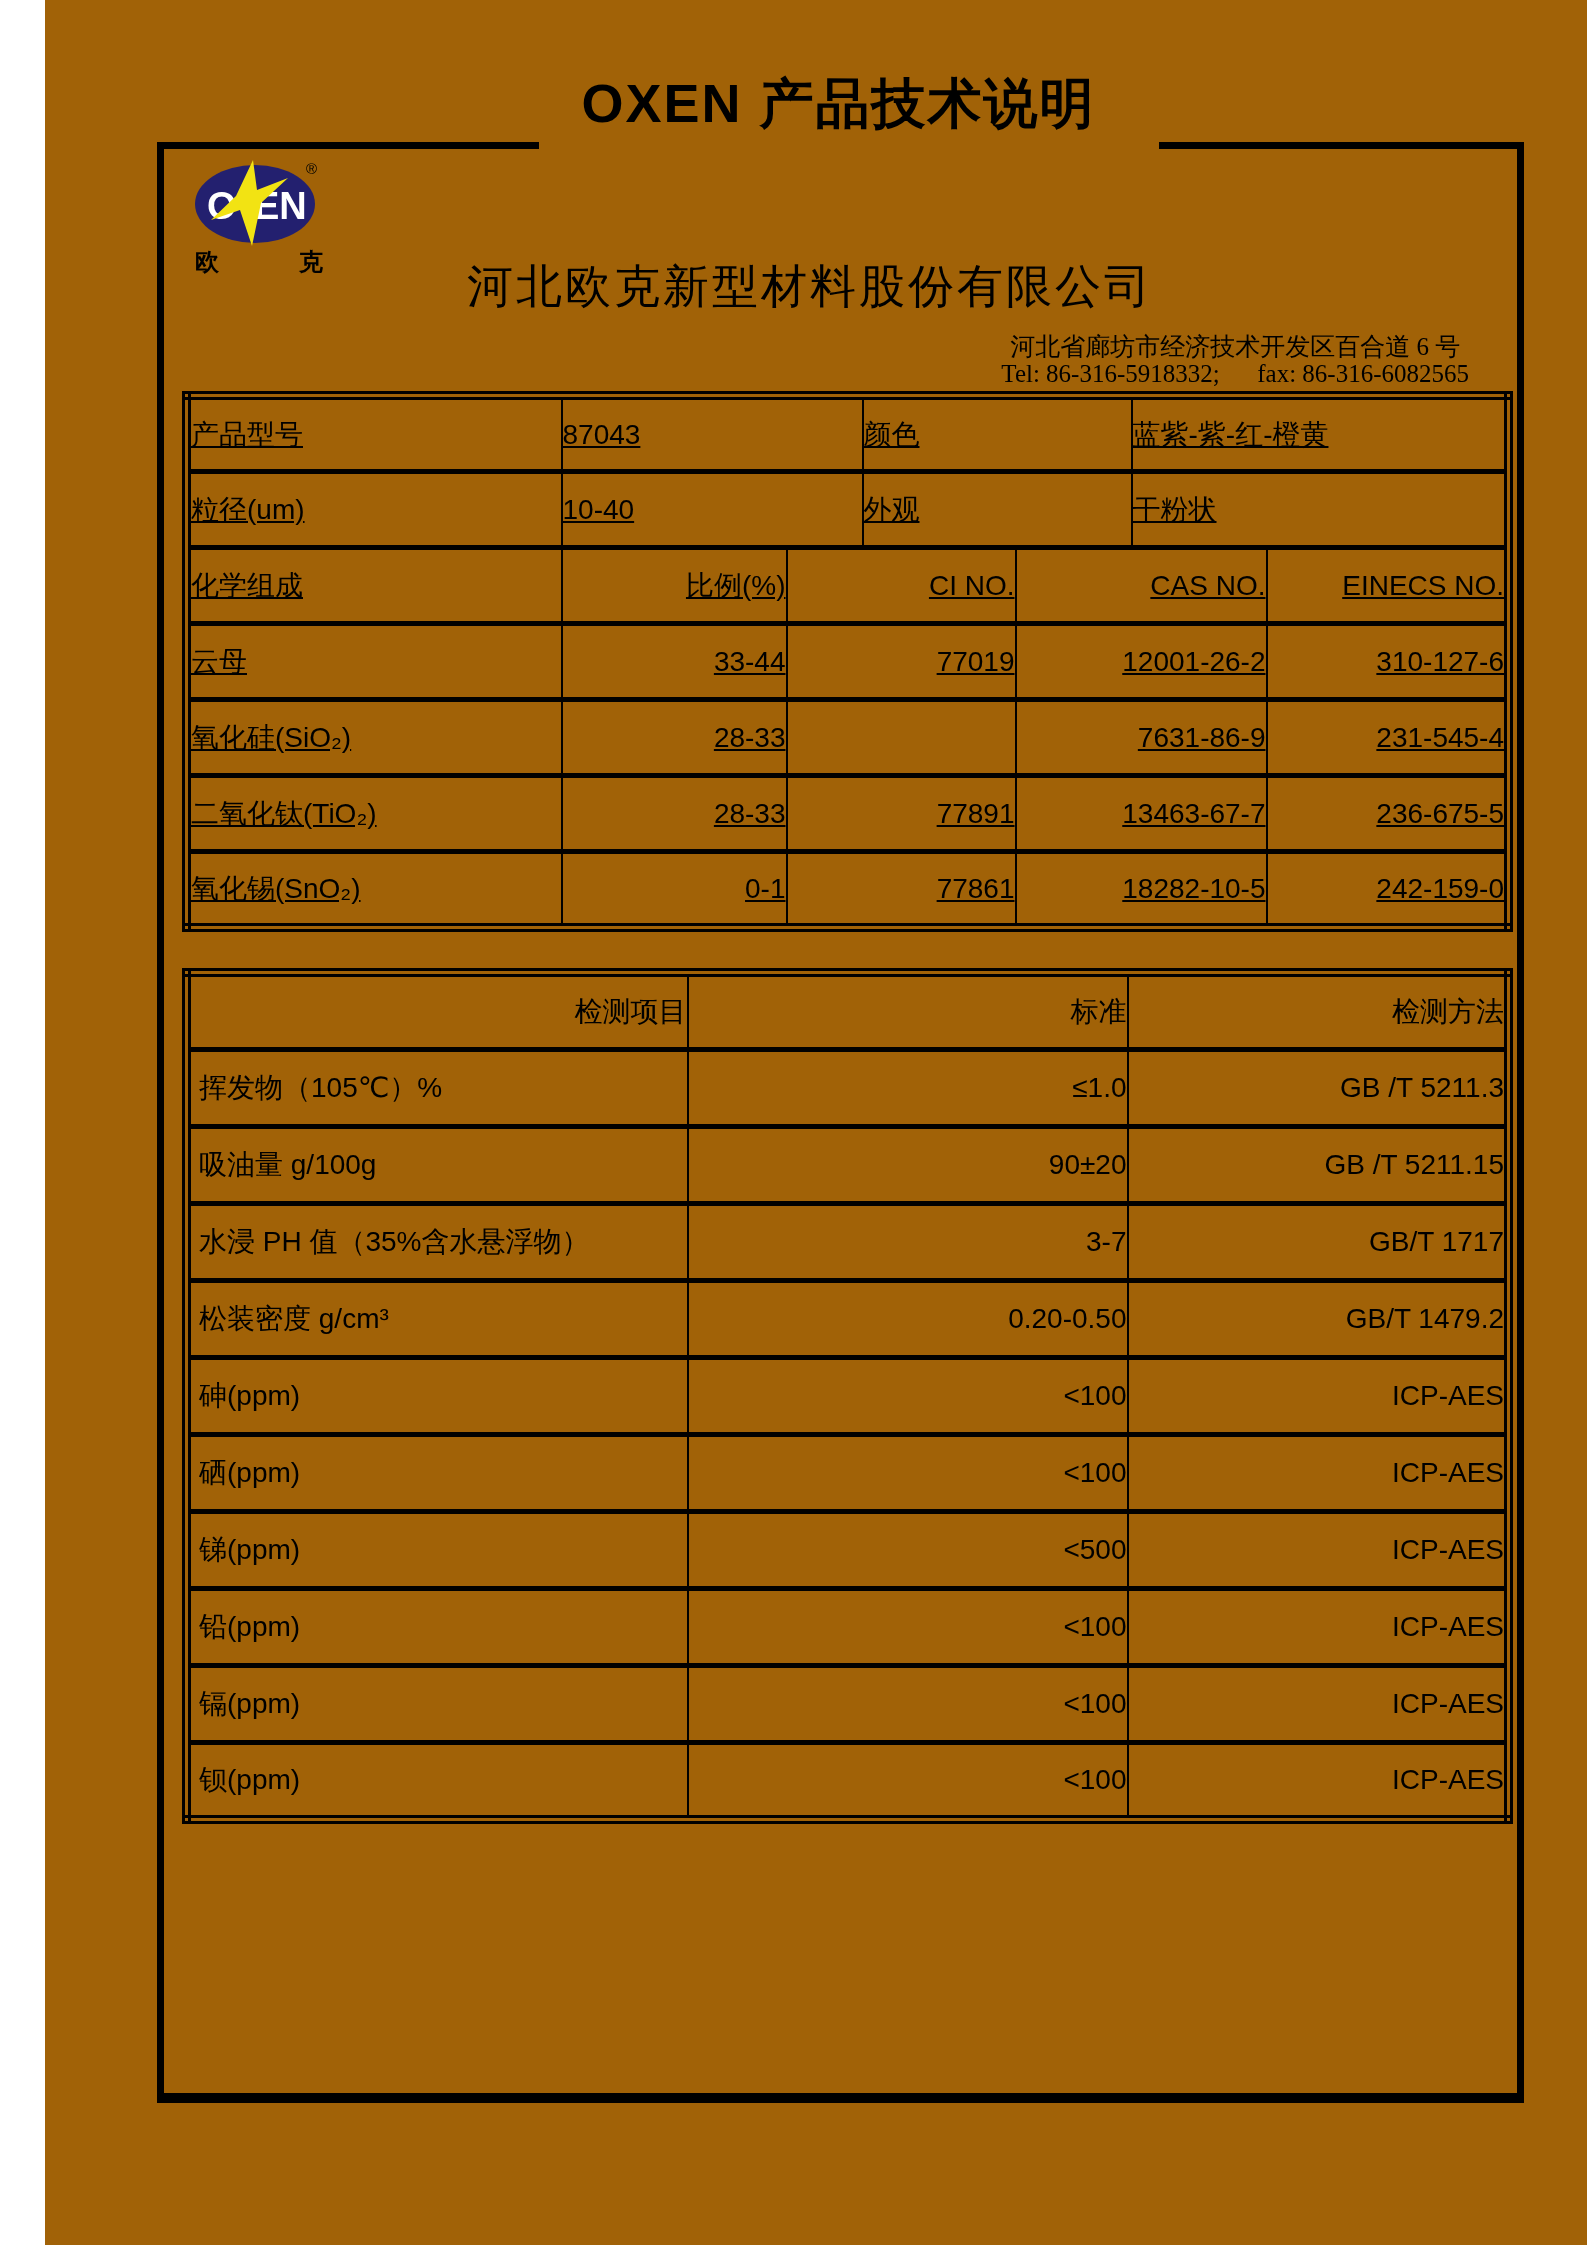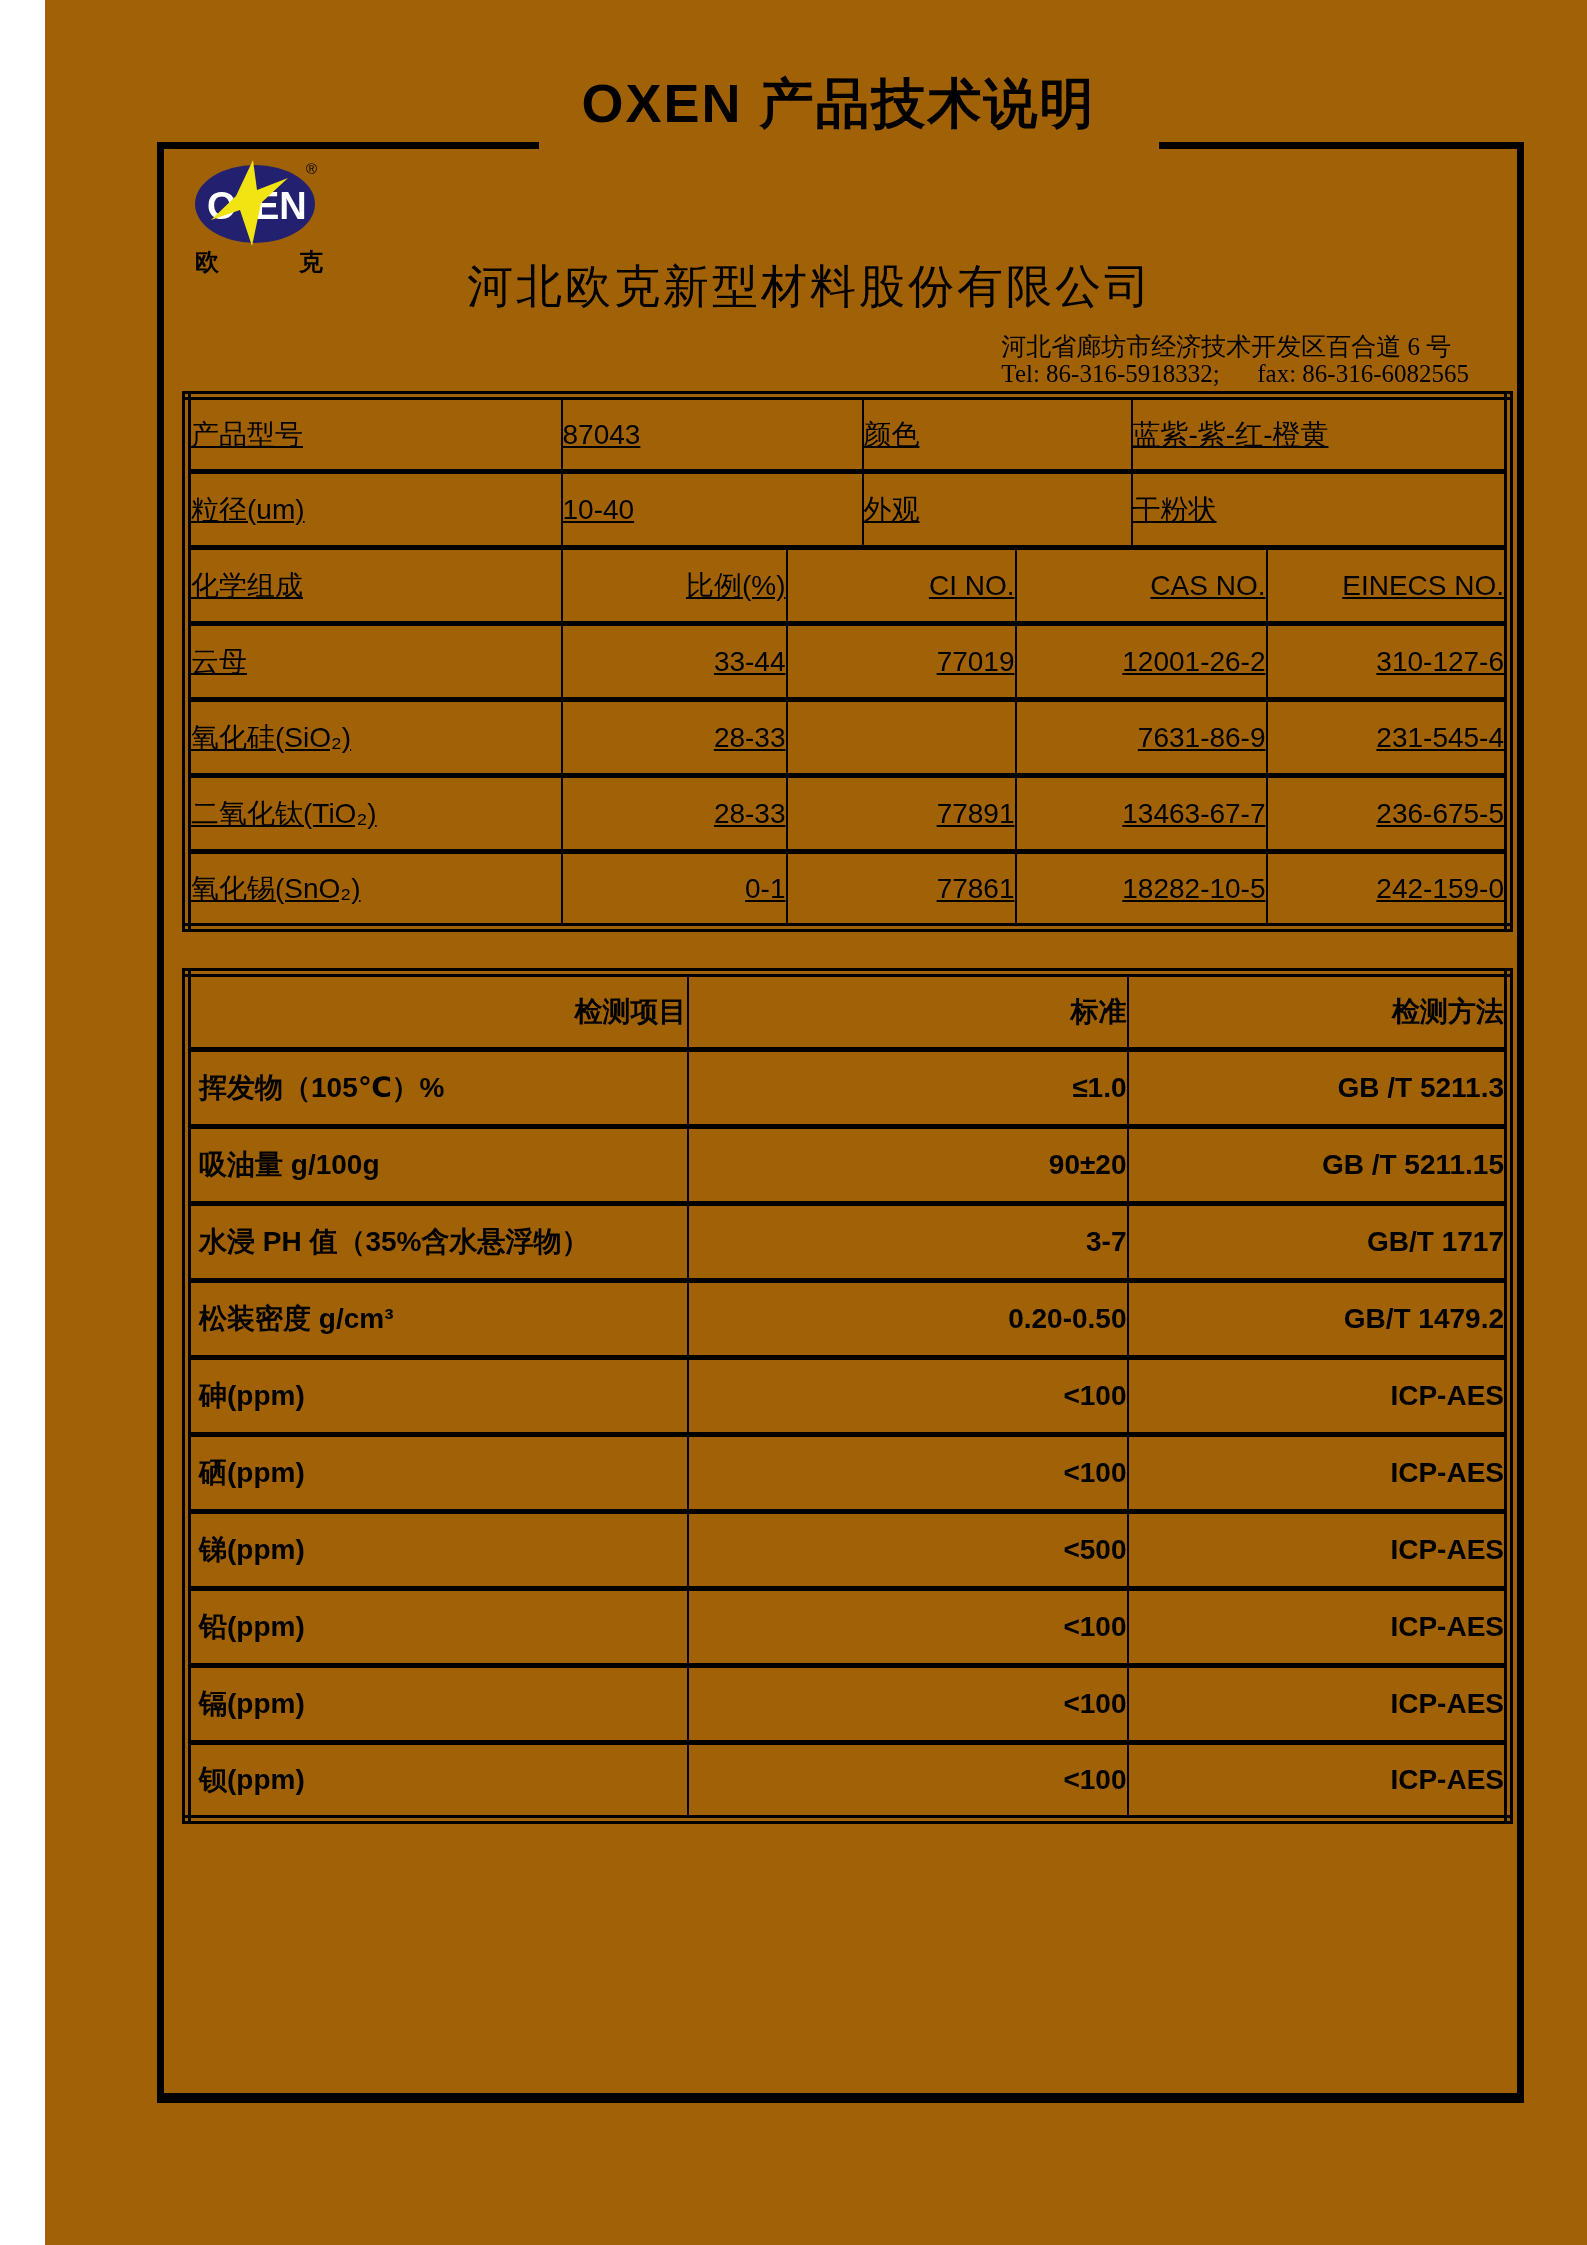--- a/index.html
+++ b/index.html
@@ -36,21 +36,21 @@
     font-size:24px;font-weight:bold;
   }
   .company{
     position:absolute;left:422px;top:256px;
     font-size:46px;letter-spacing:3px;
     font-family:"Liberation Serif","DejaVu Serif",serif;
     white-space:pre;
   }
   .addr-block{
     position:absolute;right:163px;top:333px;
-    text-align:left;
+    text-align:center;
     font-family:"Liberation Serif","DejaVu Serif",serif;
   }
   .addr-line{font-size:25px;line-height:27px;white-space:pre;}
   table.doc{
     position:absolute;left:137px;
     border-collapse:collapse;
     table-layout:fixed;
     border:9px double #000;
     font-size:28px;
   }
@@ -61,21 +61,21 @@
     border-left:2px solid #000;
     border-top:5px solid #000;
     vertical-align:middle;
     padding:0;
     overflow:hidden;
     white-space:pre;
   }
   table.doc tr:first-child td{border-top:none;}
   table.doc td:first-child{border-left:none;}
   .t1 tr{height:76px;}
-  .t2 tr{height:77px;font-weight:bold;}
+  .t2 tr{height:77px;}
   td.l{text-align:left;padding-left:12px;}
   .t2 td.l{padding-left:8px;}
   td.c{text-align:right;}
 </style>
 </head>
 <body>
 
 <div class="page">
 
   <div class="doc-title">OXEN 产品技术说明</div>

